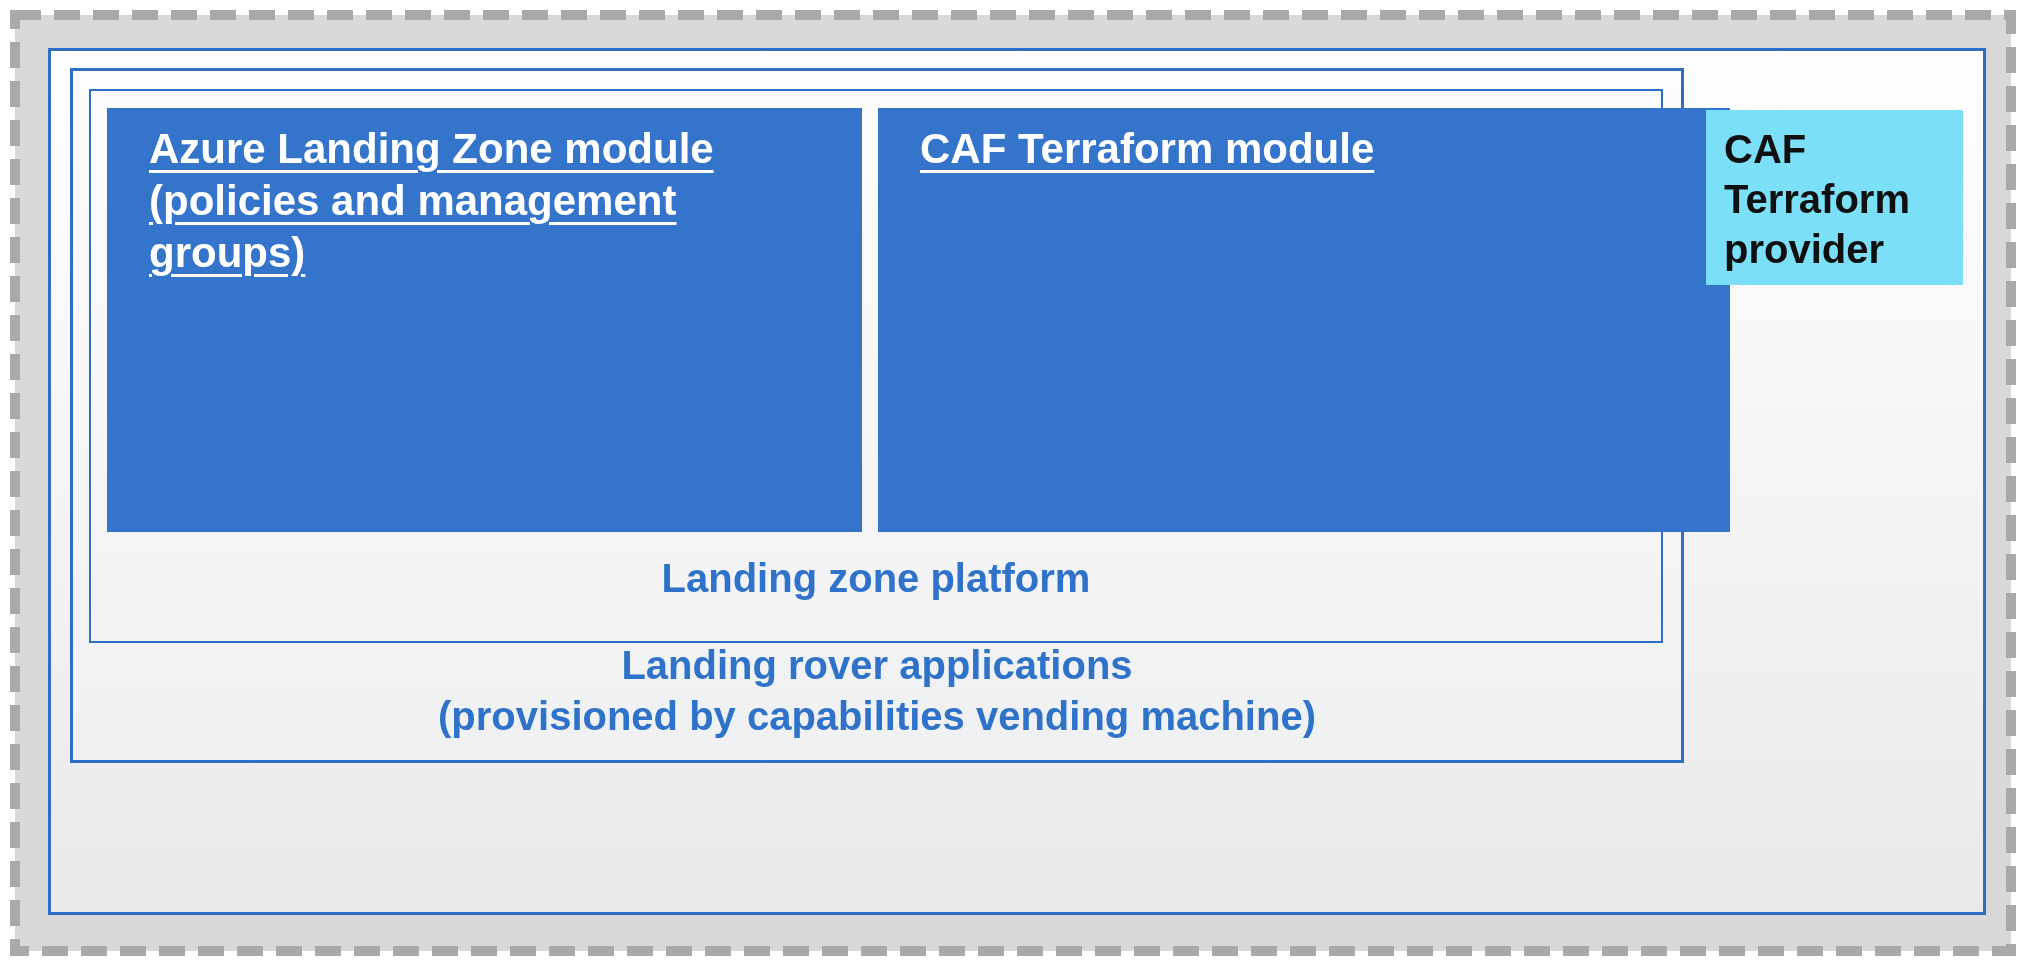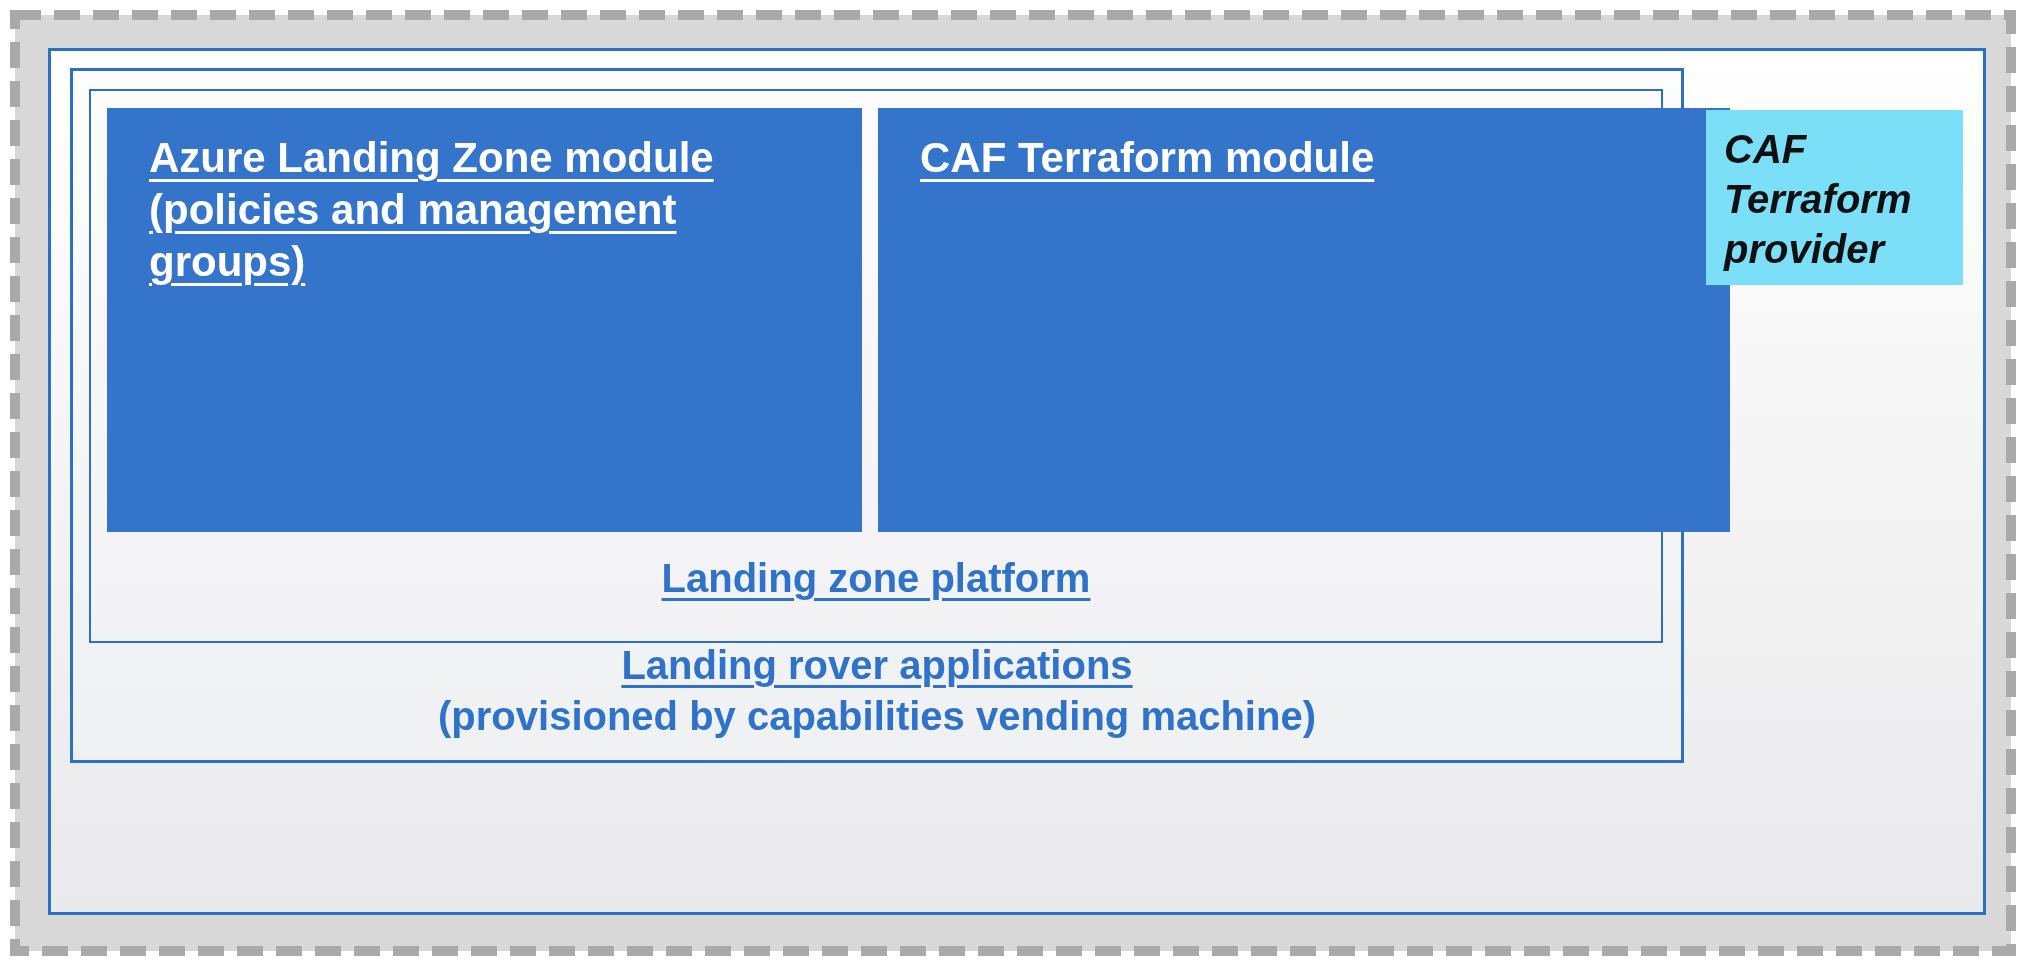--- a/index.html
+++ b/index.html
@@ -46,56 +46,55 @@
     background: linear-gradient(180deg, #fcfcfd 0%, #f2f2f4 100%);
   }
   .module {
     top: 108px;
     height: 424px;
     background: #3574cb;
     color: #ffffff;
     font-weight: 700;
     font-size: 42px;
     line-height: 52px;
-    padding: 24px 40px 0 42px;
+    padding: 15px 40px 0 42px;
   }
   .module-left  { left: 107px; width: 755px; }
   .module-right { left: 878px; width: 852px; }
   .module .ul {
     text-decoration: underline;
     text-decoration-thickness: 3px;
     text-underline-offset: 7px;
   }
   .blue-label {
     position: absolute;
     text-align: center;
     color: #2e73c9;
     font-weight: 700;
     font-size: 40px;
     line-height: 51px;
   }
   .blue-label .ul {
-    text-decoration: underline;
     text-decoration-thickness: 3px;
     text-underline-offset: 6px;
   }
   .label-platform { left: 89px;  top: 553px; width: 1574px; }
   .label-apps     { left: 70px;  top: 640px; width: 1614px; }
   .label-auto     { left: 70px;  top: 787px; width: 1614px; }
   .side-box {
     left: 1706px;
     width: 257px;
     background: #7cdff8;
     color: #101010;
     font-weight: 700;
     font-size: 40px;
     line-height: 50px;
     padding: 14px 14px 0 18px;
   }
-  .side-box-1 { top: 110px; height: 175px; font-style: italic; }
+  .side-box-1 { top: 110px; height: 175px; }
   .side-box-2 { top: 321px; height: 176px; }
 </style>
 </head>
 <body>
 
 <div class="stage">
 
   <svg class="dashed-frame" viewBox="0 0 2026 966" xmlns="http://www.w3.org/2000/svg">
     <rect x="15" y="15" width="1996" height="936" fill="#d8d8d8" stroke="#a9a9a9" stroke-width="10" stroke-dasharray="26 13"></rect>
   </svg>

